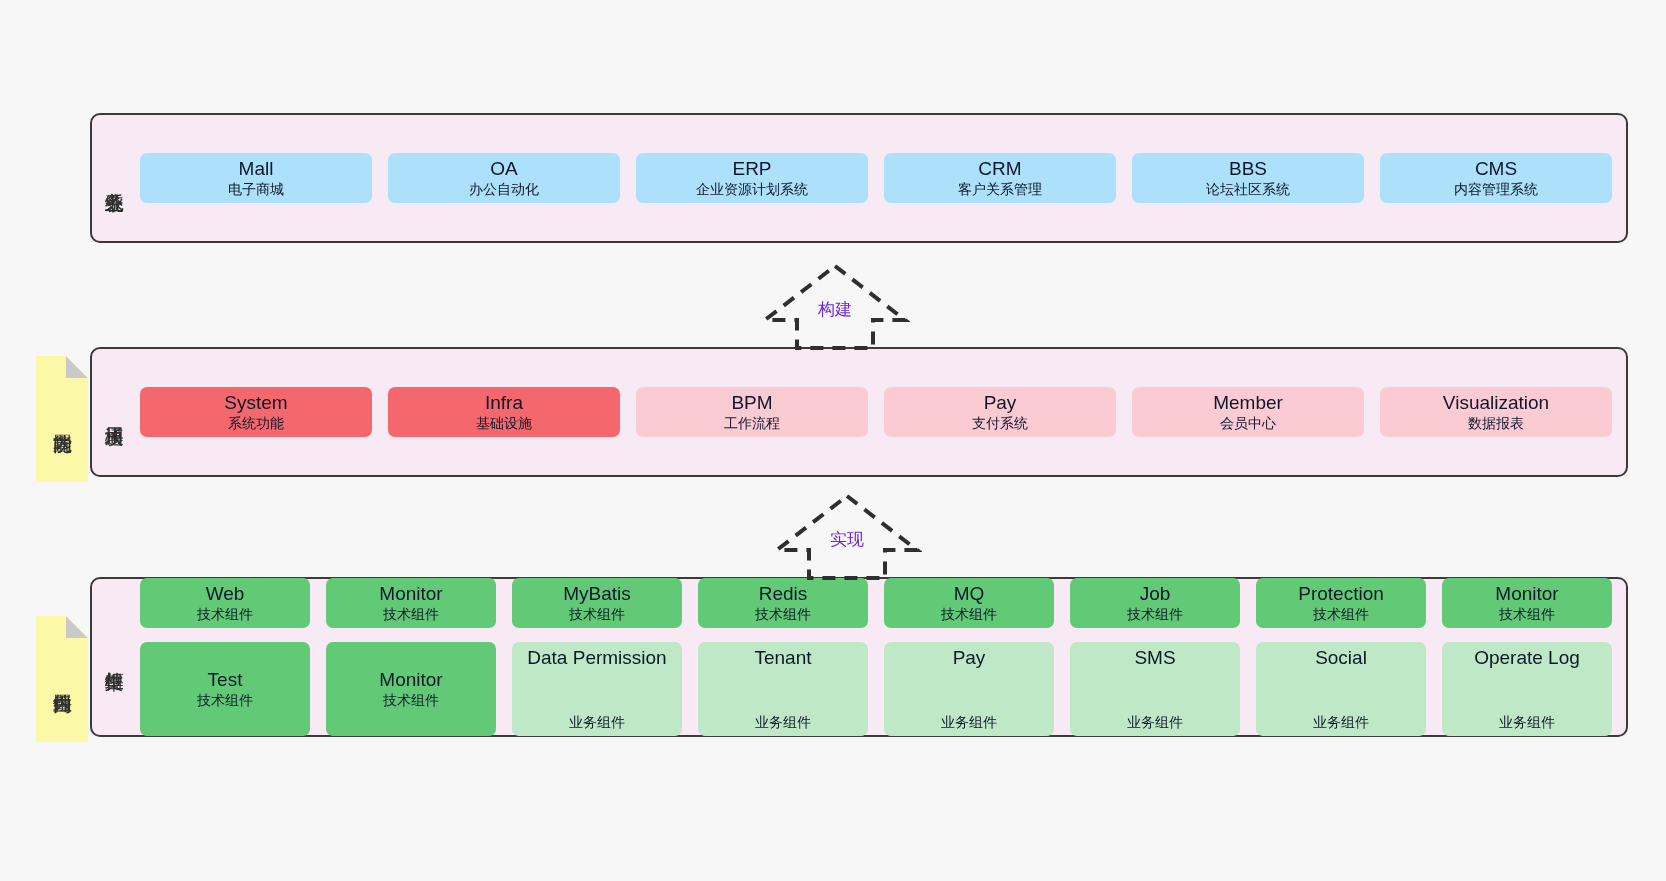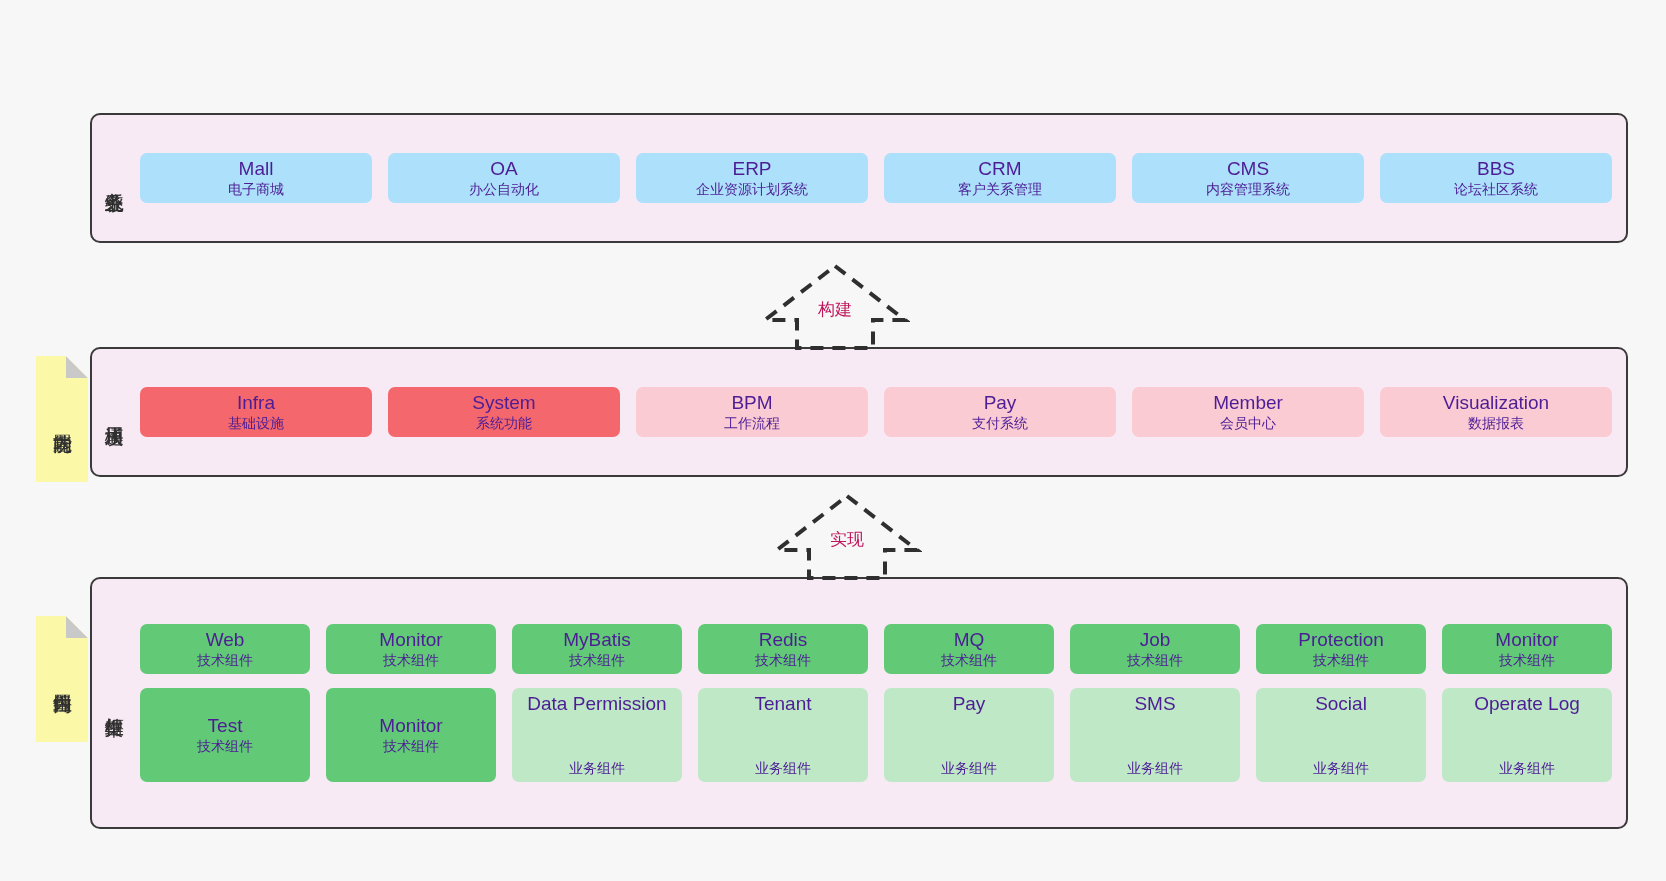--- a/index.html
+++ b/index.html
@@ -63,21 +63,21 @@
 
   
   .card {
     flex: 1 1 0;
     border-radius: 7px;
     display: flex;
     flex-direction: column;
     align-items: center;
     justify-content: center;
     text-align: center;
-    color: #4c1d95;
+    color: #0f172a;
     box-sizing: border-box;
     padding: 4px 6px;
   }
   .card .en {
     font-size: 19px;
     line-height: 1.28;
   }
   .card .cn {
     font-size: 14px;
     line-height: 1.28;
@@ -121,21 +121,21 @@
   .connector {
     position: absolute;
     z-index: 3;
   }
   .connector svg { display: block; }
   .connector .conn-label {
     position: absolute;
     left: 50%;
     transform: translateX(-50%);
     font-size: 17px;
-    color: #be185d;
+    color: #6d28d9;
     background: transparent;
     white-space: nowrap;
   }
 </style>
 </head>
 <body>
 
 <div class="layer" id="layer-0" style="left:90px; top:113px; width:1538px; height:130px;">
   <div class="layer-title">业务系统</div>
   <div class="layer-body">
@@ -150,26 +150,26 @@
       </div>
       <div class="card c-blue">
         <span class="en">ERP</span>
         <span class="cn">企业资源计划系统</span>
       </div>
       <div class="card c-blue">
         <span class="en">CRM</span>
         <span class="cn">客户关系管理</span>
       </div>
       <div class="card c-blue">
+        <span class="en">BBS</span>
+        <span class="cn">论坛社区系统</span>
+      </div>
+      <div class="card c-blue">
         <span class="en">CMS</span>
         <span class="cn">内容管理系统</span>
-      </div>
-      <div class="card c-blue">
-        <span class="en">BBS</span>
-        <span class="cn">论坛社区系统</span>
       </div>
     </div>
   </div>
 </div>
 
 <div class="connector" style="left:760px; top:262px; width:150px; height:88px;">
   <svg width="150" height="88" viewBox="0 0 150 88" fill="none">
     <path d="M75 4 L145 58 L113 58 L113 86 L37 86 L37 58 L5 58 Z" stroke="#2f2f2f" stroke-width="4" stroke-dasharray="13 9" stroke-linejoin="miter" fill="none"></path>
   </svg>
   <span class="conn-label" style="top:36px;">构建</span>
@@ -178,26 +178,26 @@
 <div class="note" style="left:36px; top:356px; height:126px;">
   <span class="fold"></span>
   <span>内置功能</span>
 </div>
 
 <div class="layer" id="layer-1" style="left:90px; top:347px; width:1538px; height:130px;">
   <div class="layer-title">通用模块</div>
   <div class="layer-body">
     <div class="box-row">
       <div class="card c-red">
+        <span class="en">System</span>
+        <span class="cn">系统功能</span>
+      </div>
+      <div class="card c-red">
         <span class="en">Infra</span>
         <span class="cn">基础设施</span>
-      </div>
-      <div class="card c-red">
-        <span class="en">System</span>
-        <span class="cn">系统功能</span>
       </div>
       <div class="card c-pink">
         <span class="en">BPM</span>
         <span class="cn">工作流程</span>
       </div>
       <div class="card c-pink">
         <span class="en">Pay</span>
         <span class="cn">支付系统</span>
       </div>
       <div class="card c-pink">
@@ -217,21 +217,21 @@
     <path d="M75 4 L145 58 L113 58 L113 86 L37 86 L37 58 L5 58 Z" stroke="#2f2f2f" stroke-width="4" stroke-dasharray="13 9" stroke-linejoin="miter" fill="none"></path>
   </svg>
   <span class="conn-label" style="top:36px;">实现</span>
 </div>
 
 <div class="note" style="left:36px; top:616px; height:126px;">
   <span class="fold"></span>
   <span>内置组件</span>
 </div>
 
-<div class="layer" id="layer-2" style="left:90px; top:577px; width:1538px; height:252px;">
+<div class="layer" id="layer-2" style="left:90px; top:577px; width:1538px; height:160px;">
   <div class="layer-title">框架组件</div>
   <div class="layer-body">
 
     <div class="box-row">
       <div class="card c-green">
         <span class="en">Web</span>
         <span class="cn">技术组件</span>
       </div>
       <div class="card c-green">
         <span class="en">Monitor</span>

